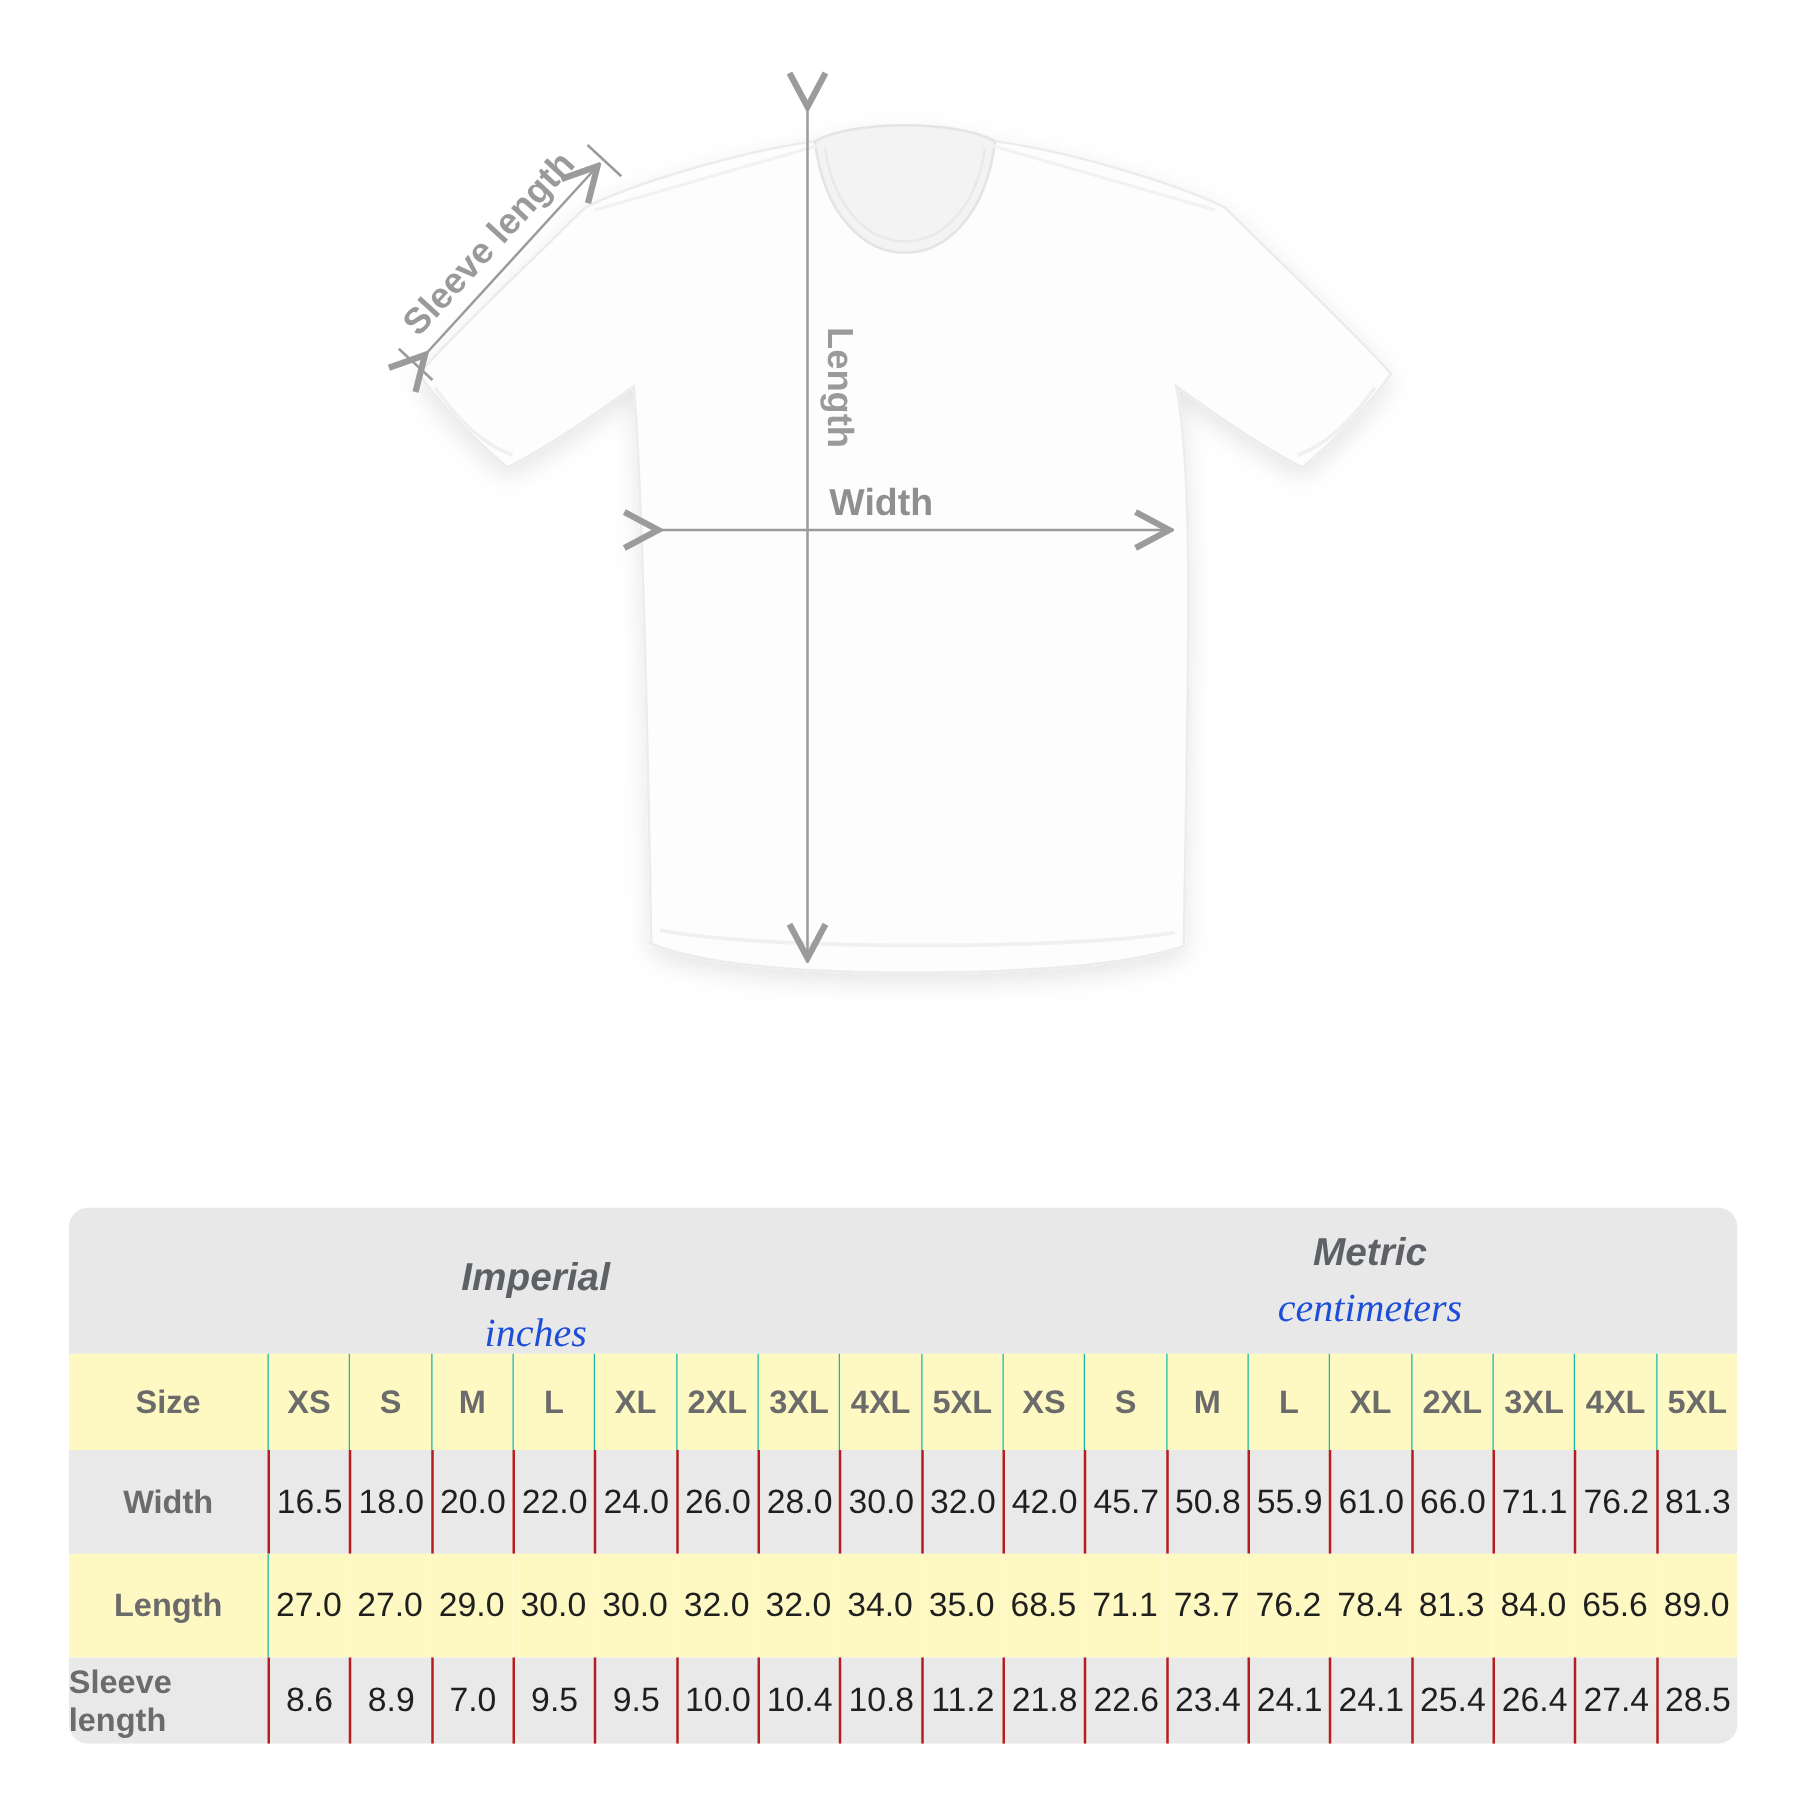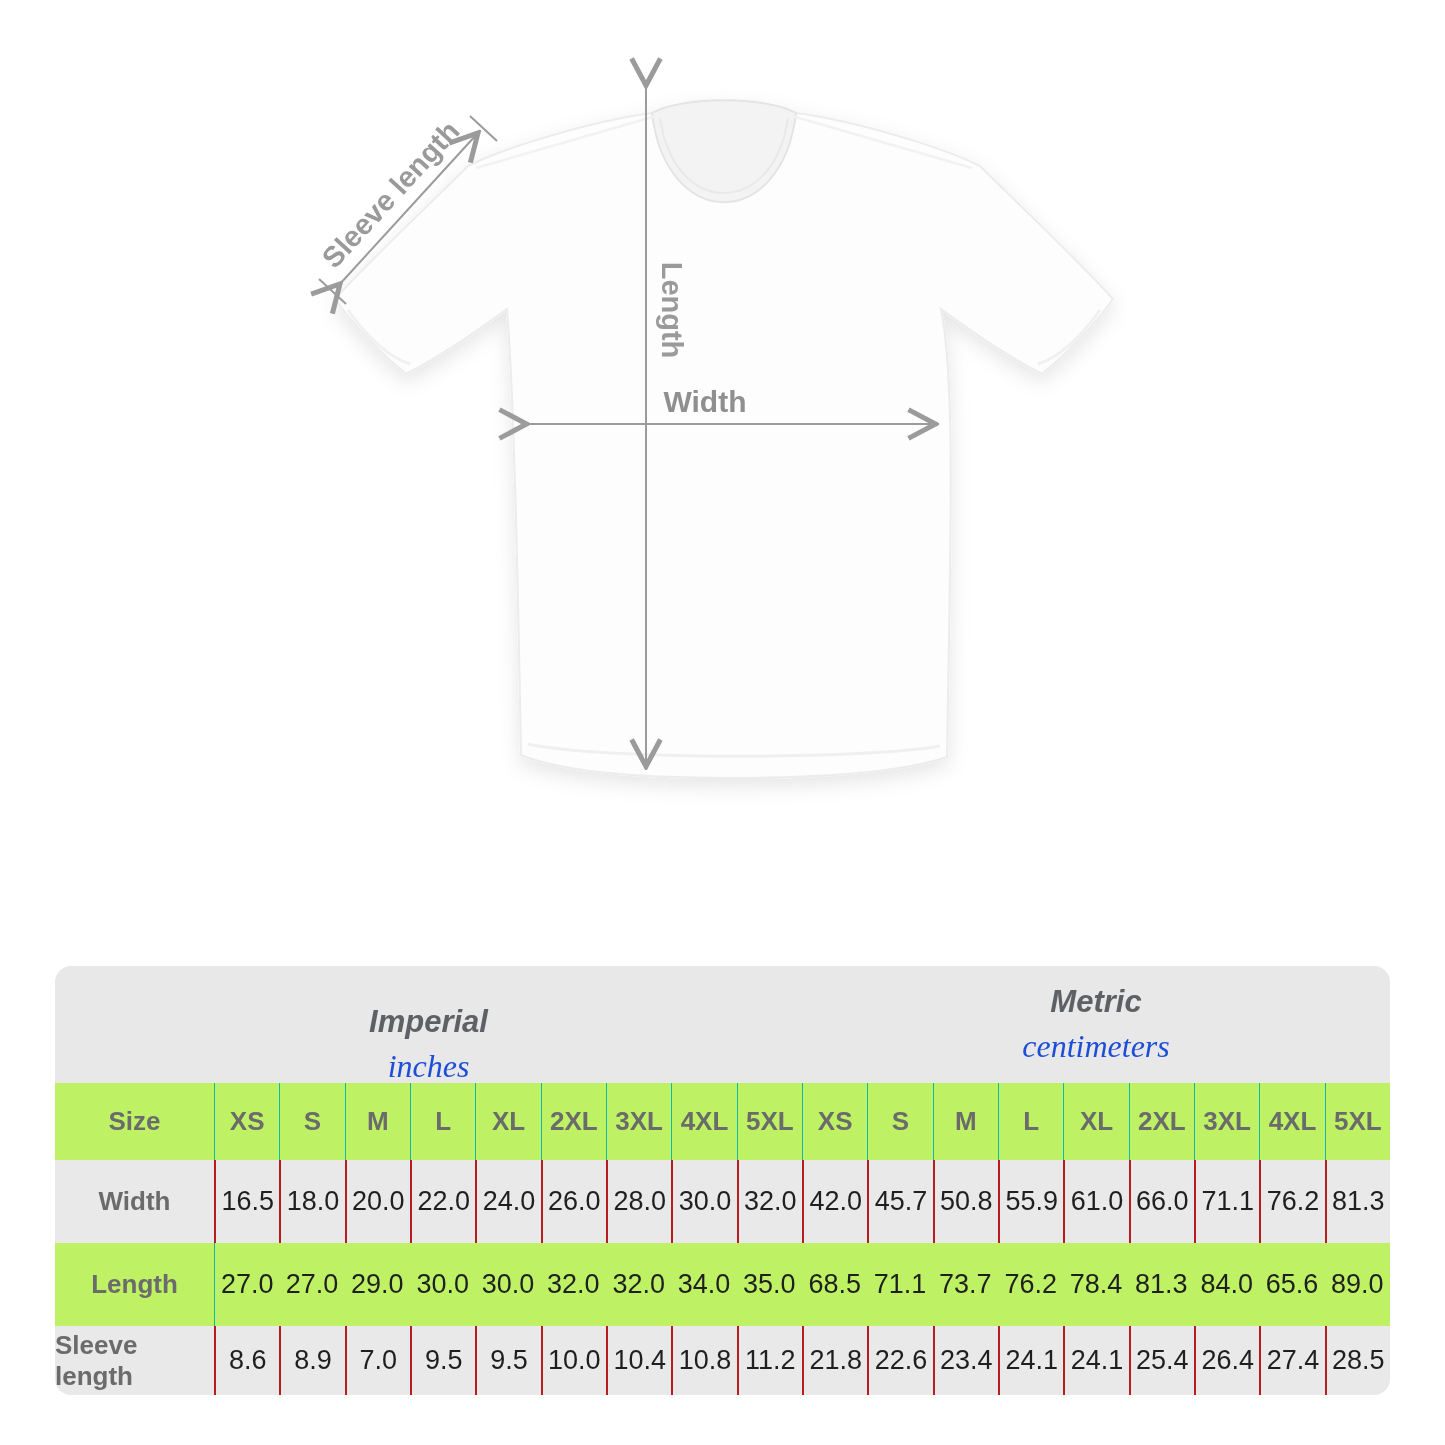--- a/index.html
+++ b/index.html
@@ -20,21 +20,21 @@
   .band{grid-column:1 / -1;display:flex;background:#e8e8e8;}
   .band-sec{display:flex;flex-direction:column;align-items:center;justify-content:center;}
   .band-sec.imperial{width:747px;margin-top:40px;}
   .band-sec.metric{width:588px;}
   .band-label{font-size:31px;font-weight:bold;font-style:italic;color:#5d6165;}
   .band-unit{font-size:32px;font-style:italic;color:#1d4ed8;margin-top:8px;font-family:Liberation Serif, serif;}
 
   .cell{display:flex;align-items:center;justify-content:center;}
   .cell.lbl{font-weight:bold;color:#6b6b6b;font-size:26px;}
   .cell.num{color:#1f1f1f;font-size:27px;}
-  .row-white{background:#bef264;}
+  .row-white{background:#fef9c3;}
   .row-gray{background:#e9e9e9;}
   .sep-gray{border-left:1px solid #14b8a6;}
   .sep-white{border-left:2px solid #b91c1c;}
 </style>
 </head>
 <body>
 
 <div class="page">
 
   <div class="figure-wrap">

